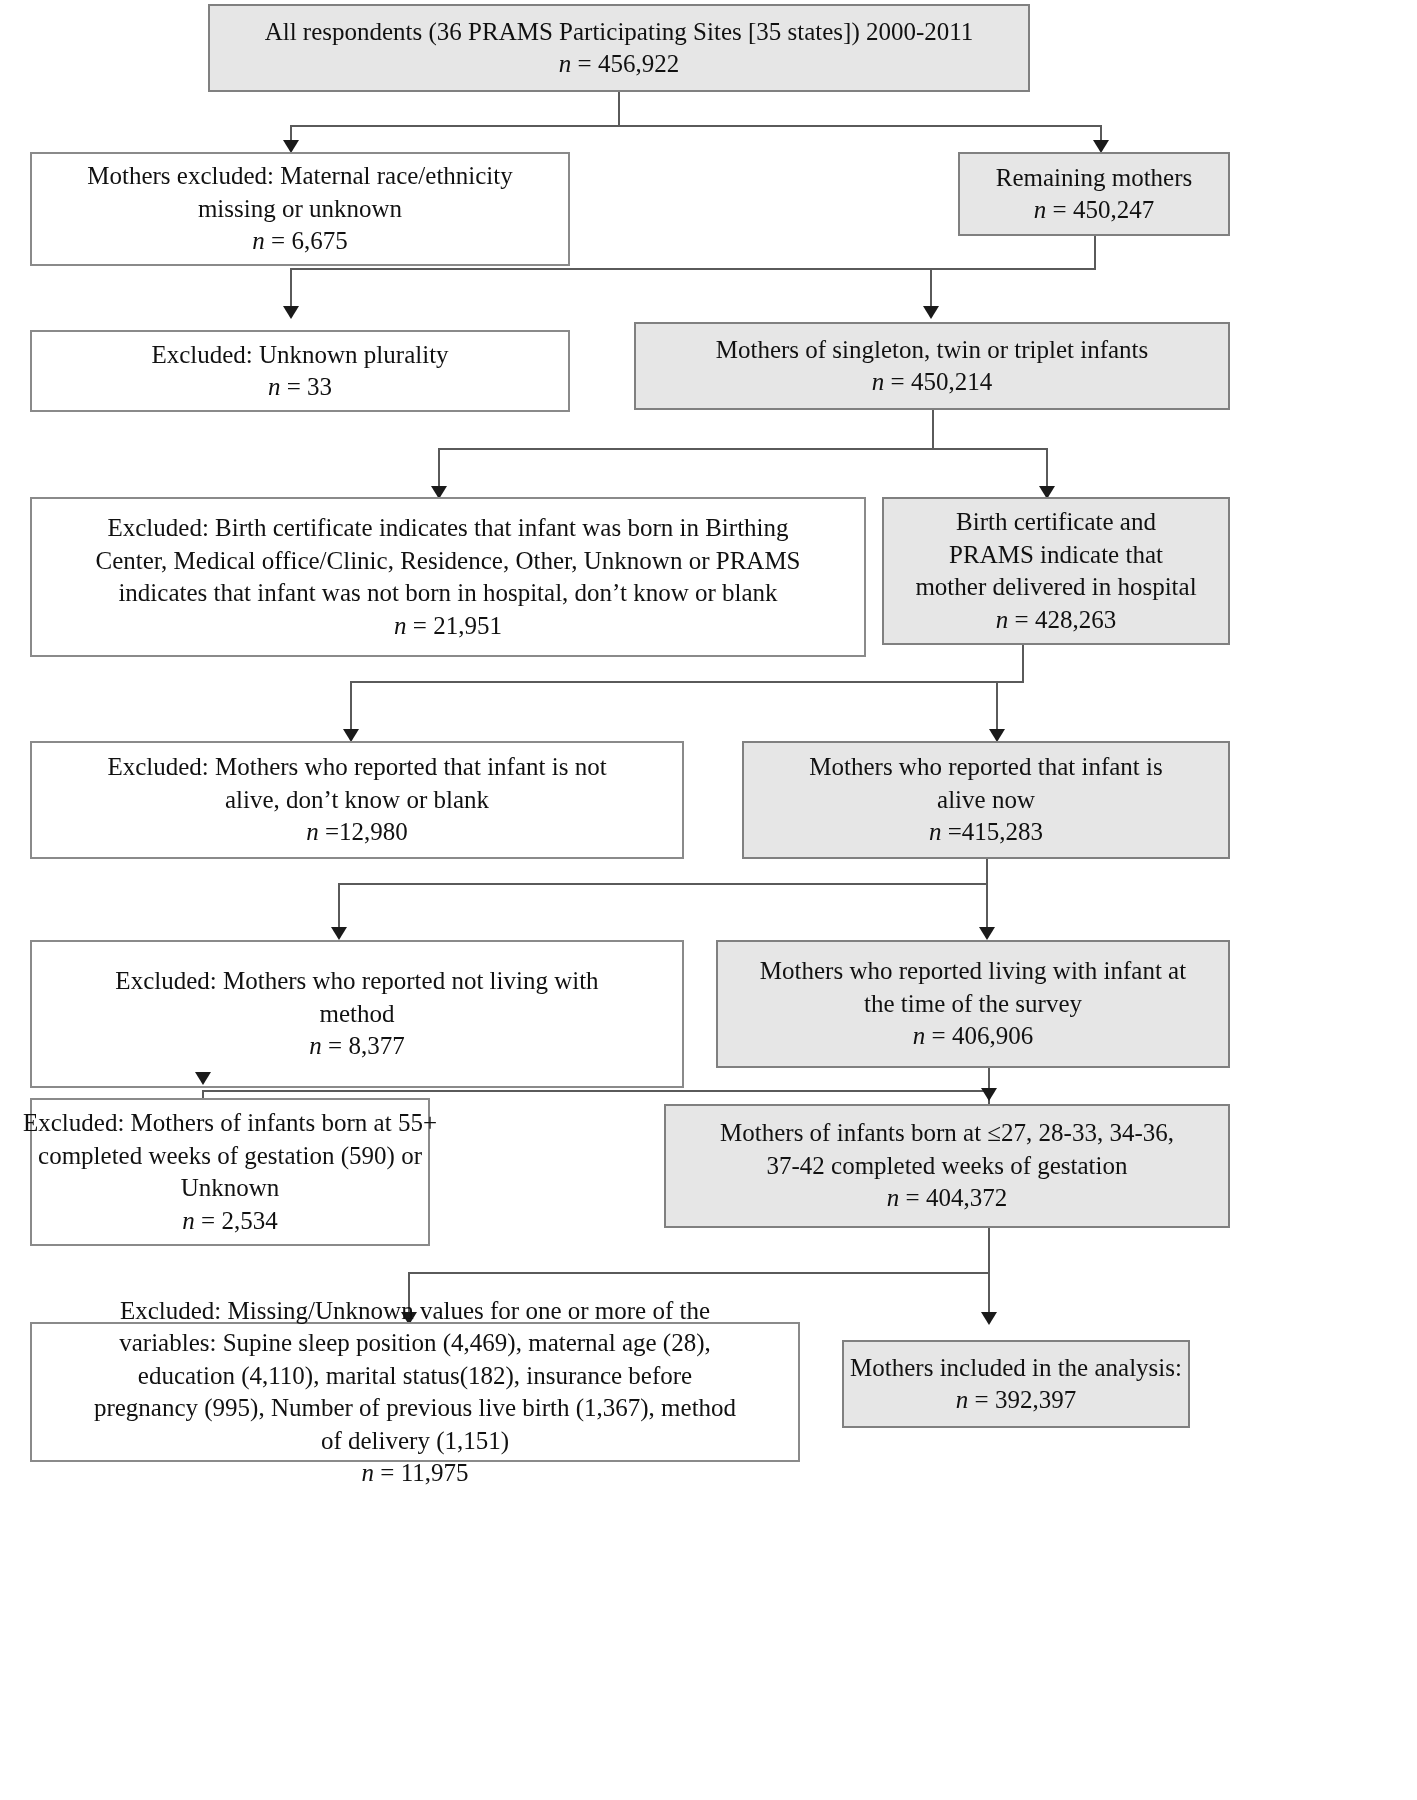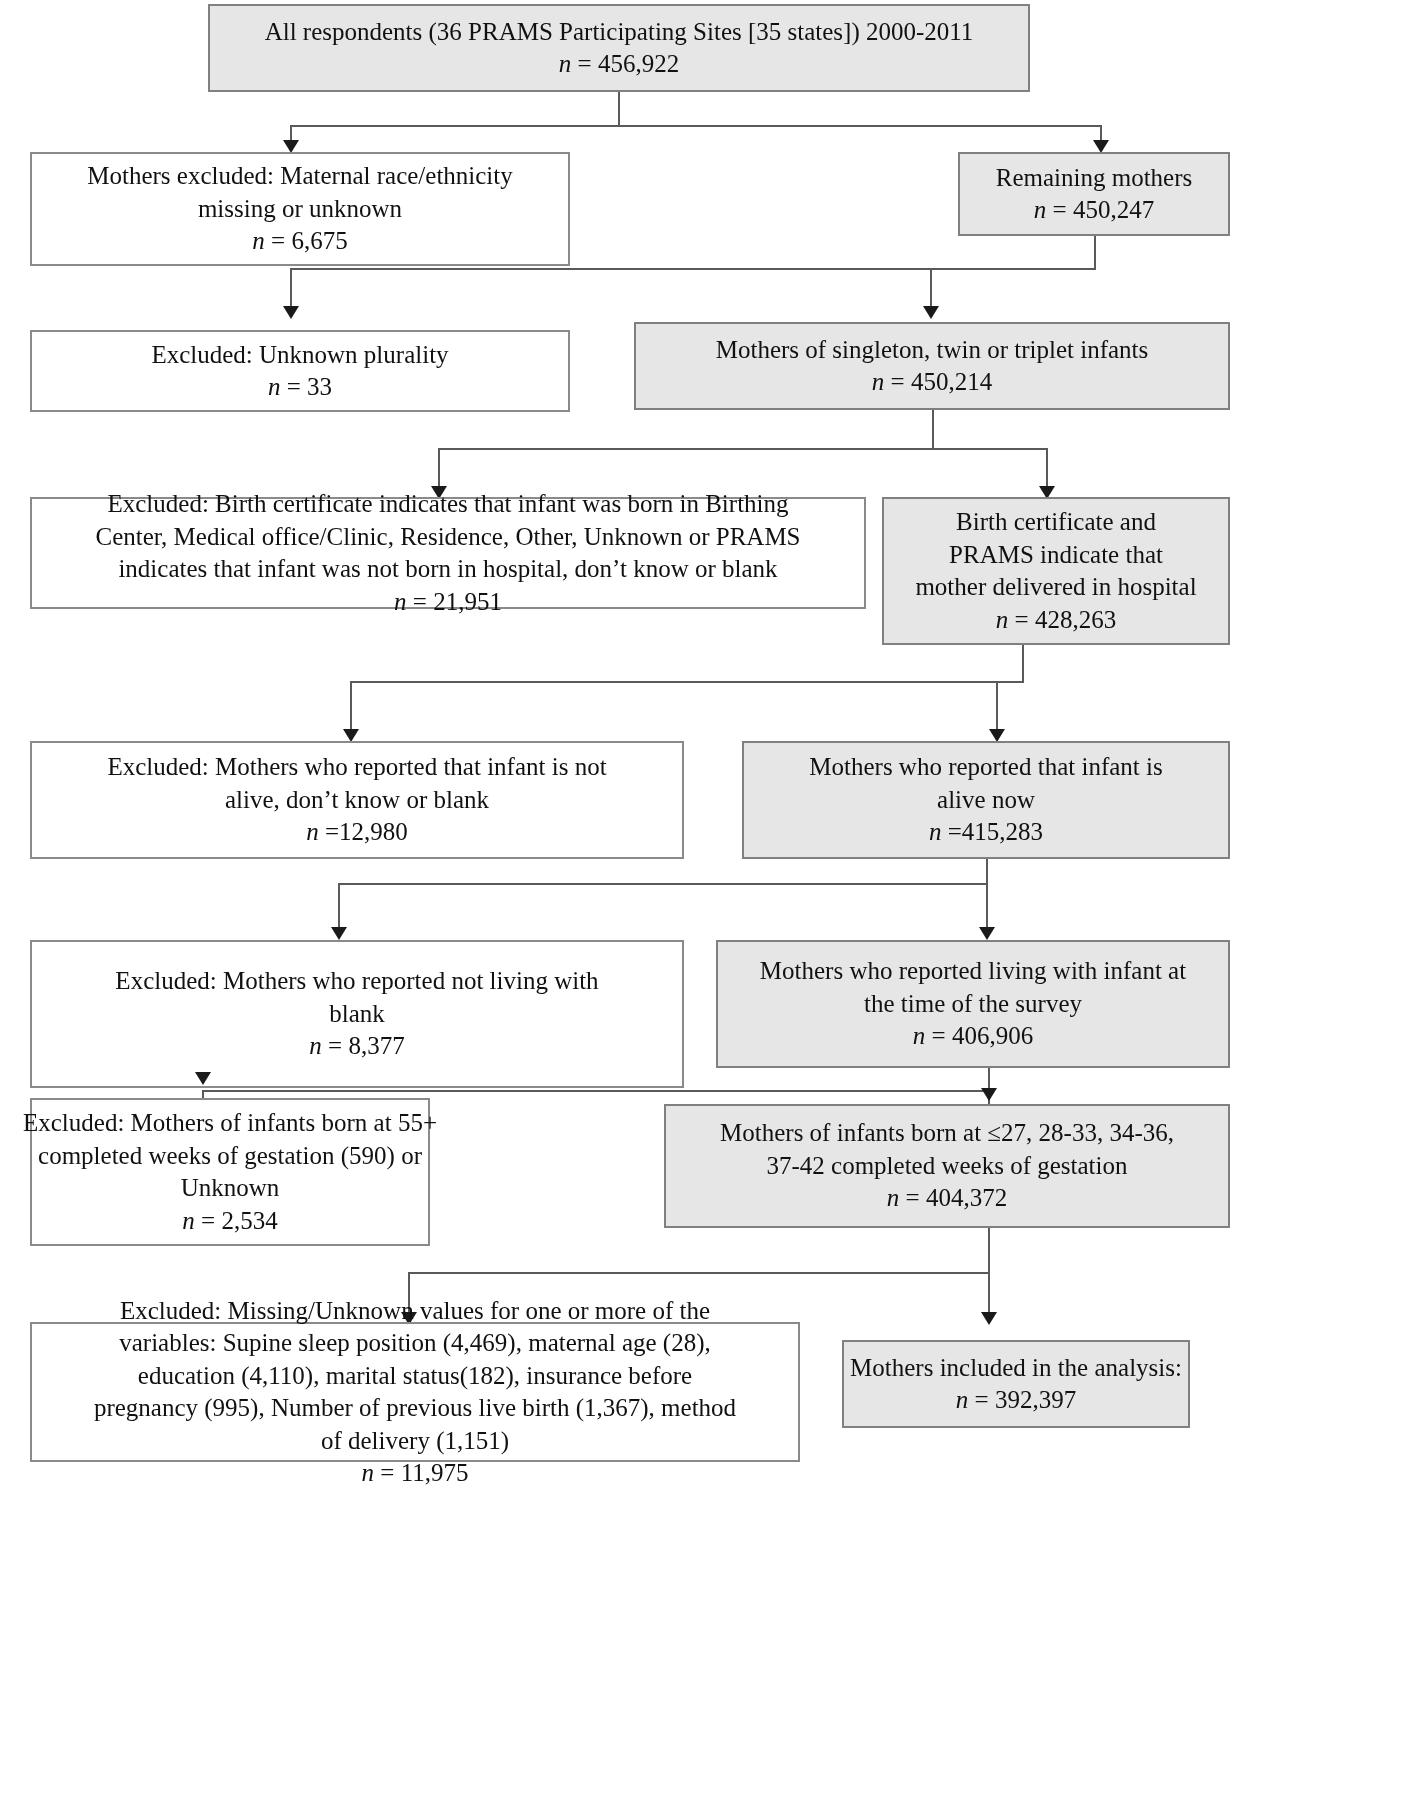--- a/index.html
+++ b/index.html
@@ -116,21 +116,21 @@
     <span class="nval"><i>n</i> = 450,214</span>
   </div>
 
   <div class="vline" style="left:912px; top:410px; height:40px;"></div>
   <div class="hline" style="left:418px; top:448px; width:610px;"></div>
   <div class="vline" style="left:418px; top:448px; height:38px;"></div>
   <div class="arrow" style="left:411px; top:486px;"></div>
   <div class="vline" style="left:1026px; top:448px; height:38px;"></div>
   <div class="arrow" style="left:1019px; top:486px;"></div>
 
-  <div class="box plain" style="left:10px; top:497px; width:836px; height:112px;">
+  <div class="box plain" style="left:10px; top:497px; width:836px; height:160px;">
     <span class="line">Excluded: Birth certificate indicates that infant was born in Birthing</span>
     <span class="line">Center, Medical office/Clinic, Residence, Other, Unknown or PRAMS</span>
     <span class="line">indicates that infant was not born in hospital, don’t know or blank</span>
     <span class="nval"><i>n</i> = 21,951</span>
   </div>
 
   <div class="box shaded" style="left:862px; top:497px; width:348px; height:148px;">
     <span class="line">Birth certificate and</span>
     <span class="line">PRAMS indicate that</span>
     <span class="line">mother delivered in hospital</span>
@@ -158,21 +158,21 @@
 
   <div class="vline" style="left:966px; top:859px; height:26px;"></div>
   <div class="hline" style="left:318px; top:883px; width:650px;"></div>
   <div class="vline" style="left:318px; top:883px; height:44px;"></div>
   <div class="arrow" style="left:311px; top:927px;"></div>
   <div class="vline" style="left:966px; top:883px; height:44px;"></div>
   <div class="arrow" style="left:959px; top:927px;"></div>
 
   <div class="box plain" style="left:10px; top:940px; width:654px; height:148px;">
     <span class="line">Excluded: Mothers who reported not living with</span>
-    <span class="line">blank</span>
+    <span class="line">method</span>
     <span class="nval"><i>n</i> = 8,377</span>
   </div>
 
   <div class="box shaded" style="left:696px; top:940px; width:514px; height:128px;">
     <span class="line">Mothers who reported living with infant at</span>
     <span class="line">the time of the survey</span>
     <span class="nval"><i>n</i> = 406,906</span>
   </div>
 
   <div class="vline" style="left:968px; top:1068px; height:24px;"></div>

